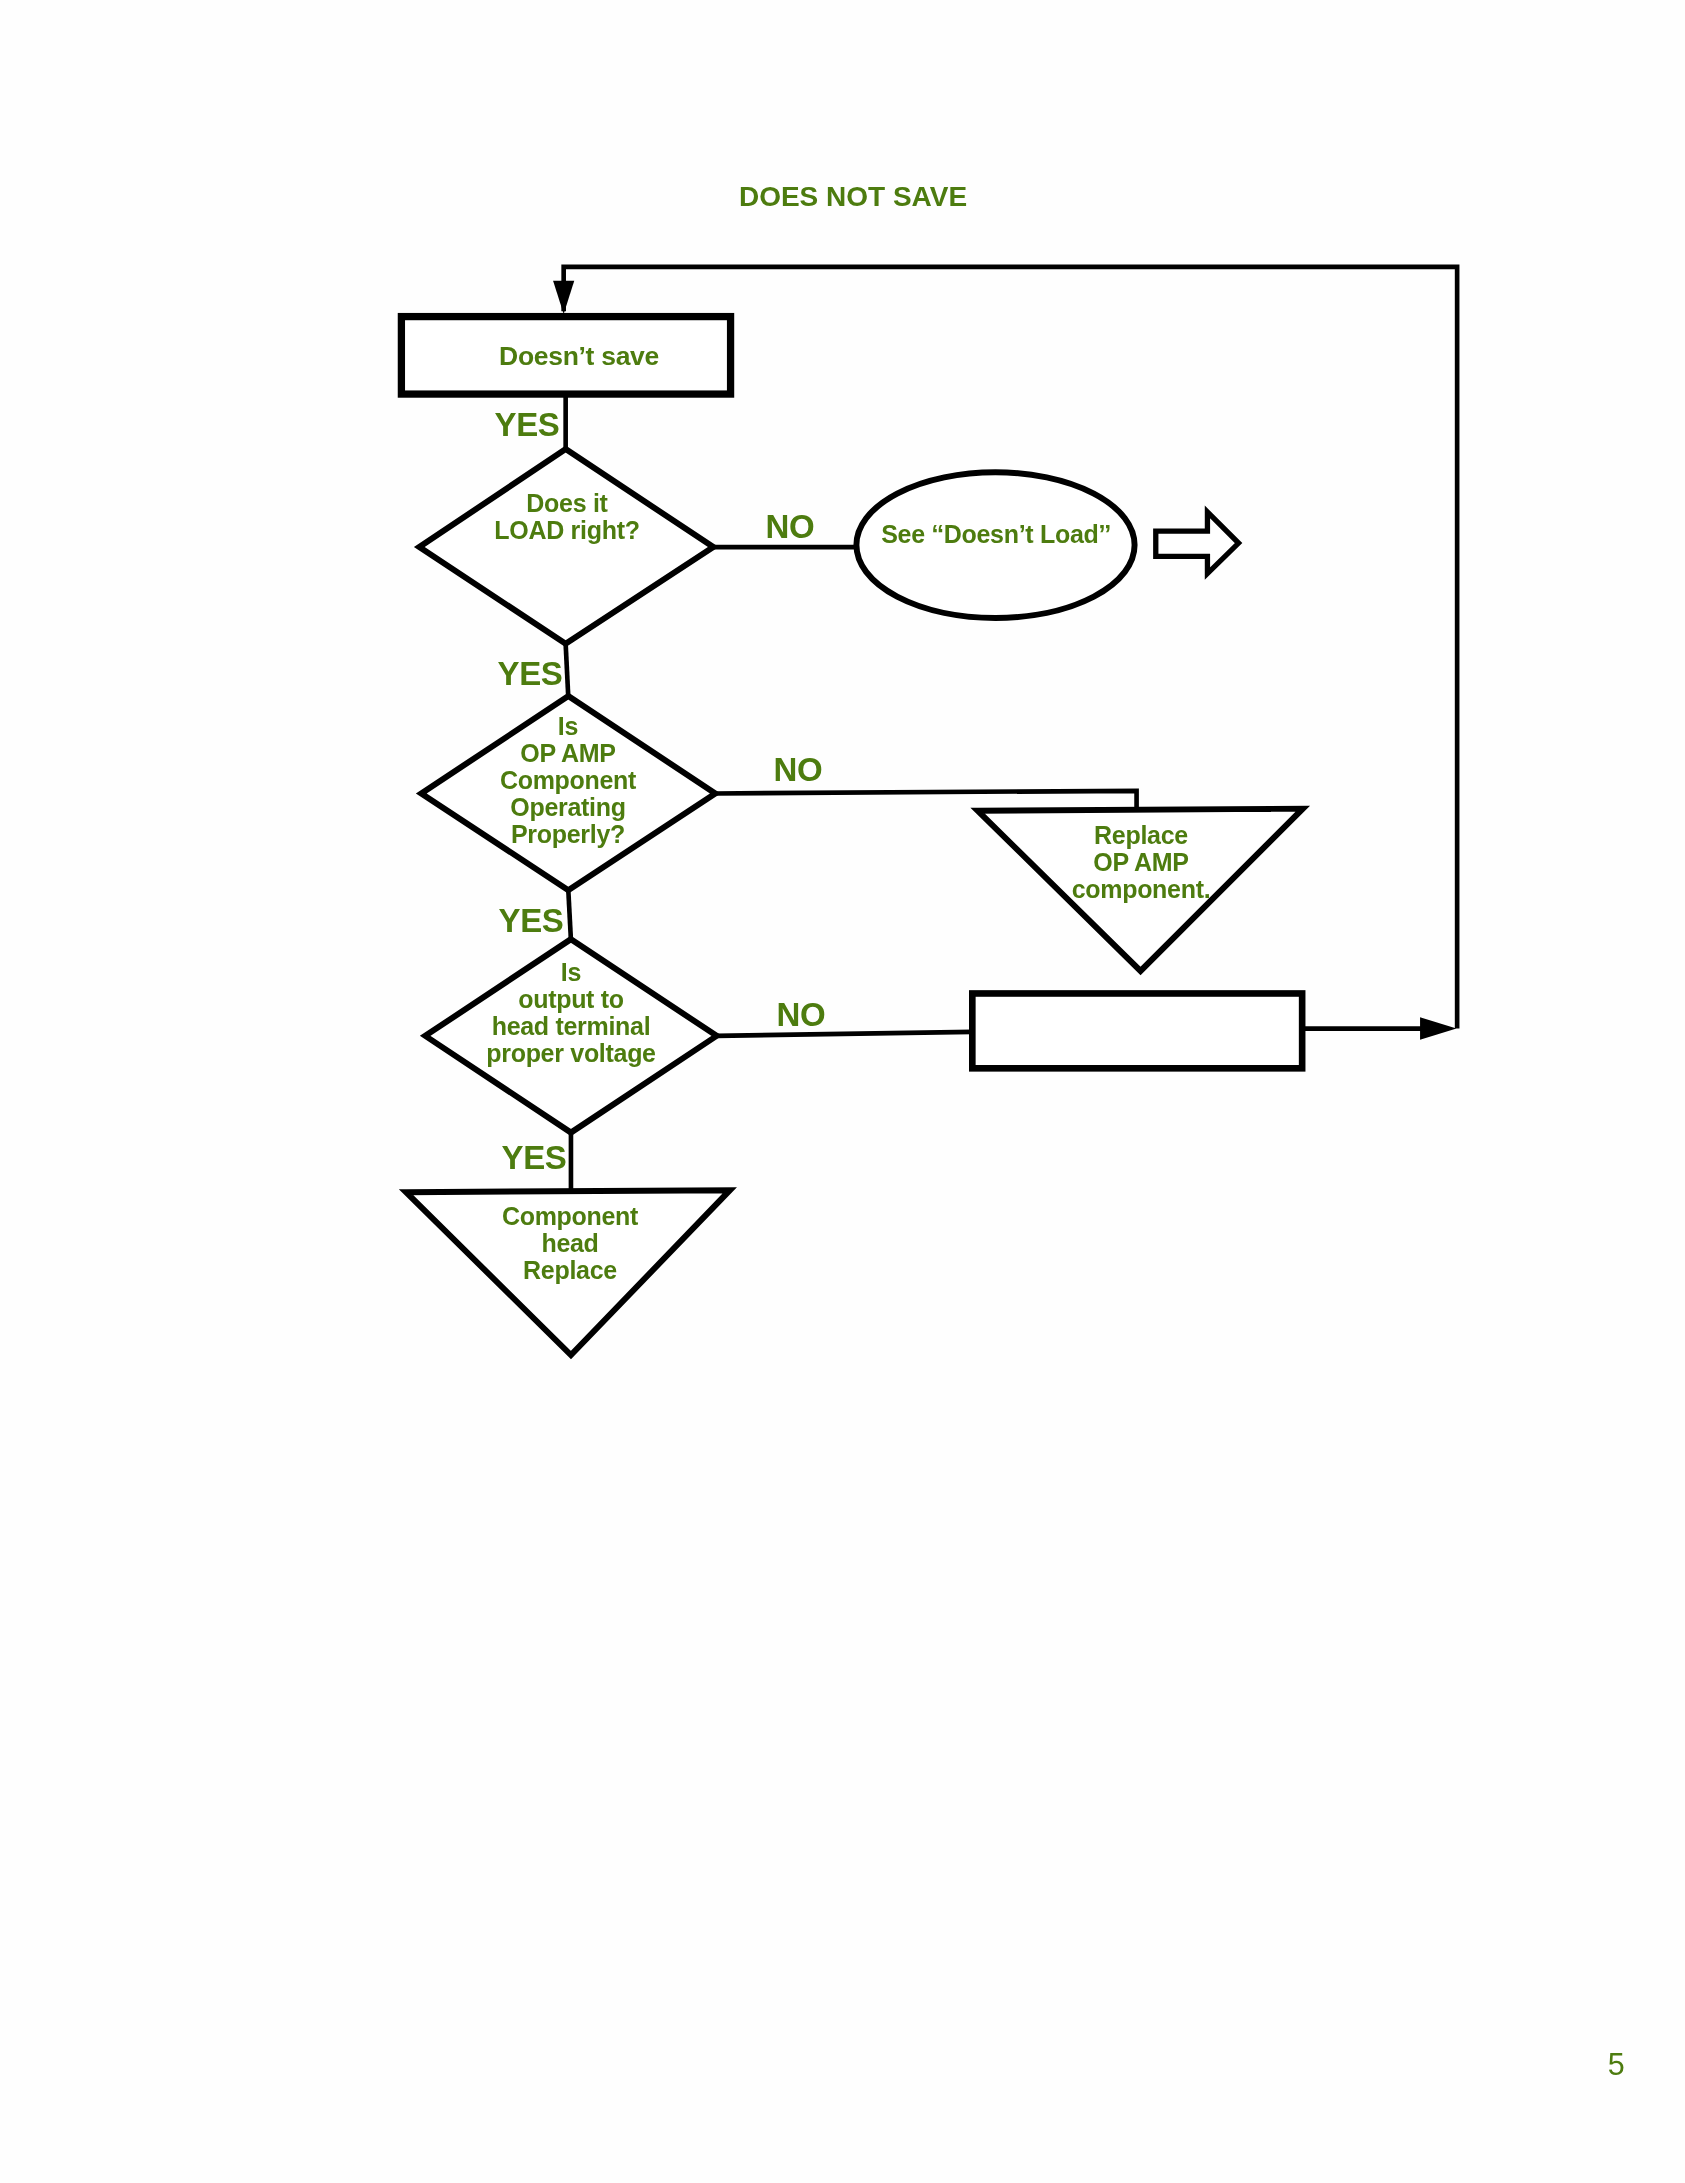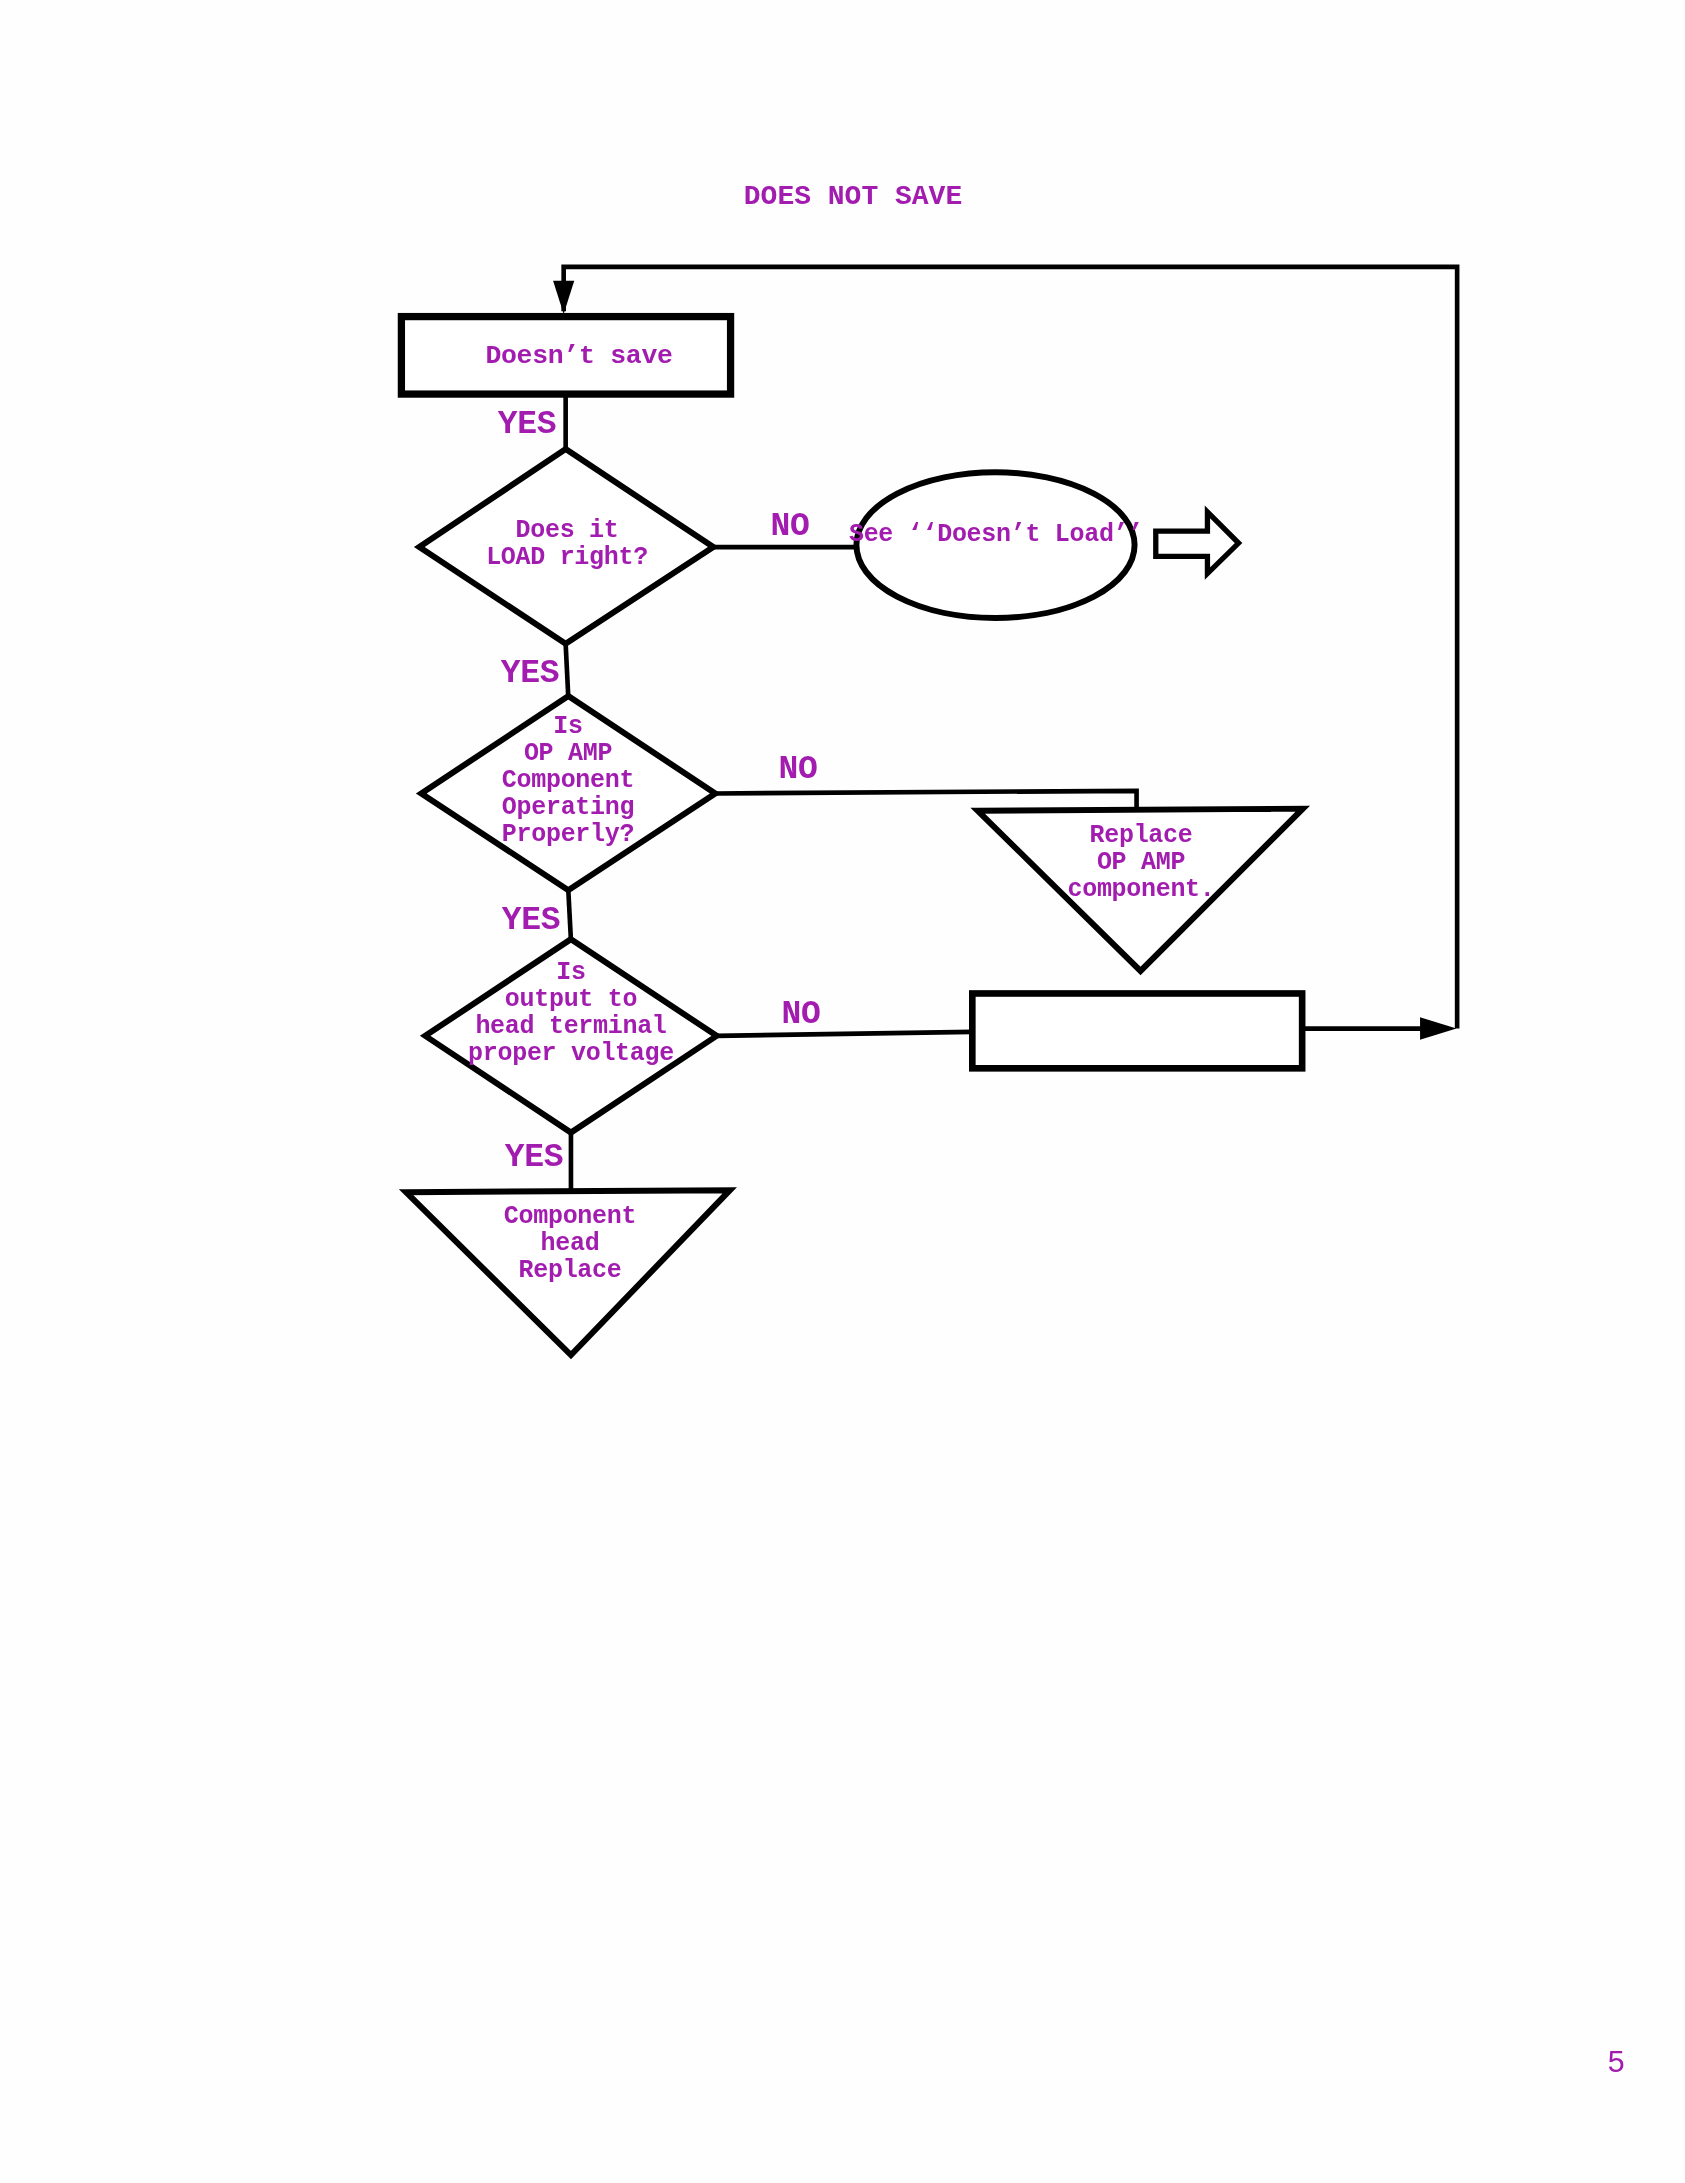--- a/index.html
+++ b/index.html
@@ -19,27 +19,26 @@
   .flow-svg {
     position: absolute;
     left: 0;
     top: 0;
     width: 1685px;
     height: 2183px;
   }
   .lbl {
     position: absolute;
     font-weight: 700;
-    color: #a21caf;
+    color: #4d7c0f;
     white-space: pre-line;
     text-align: center;
     transform: translate(-50%, -50%);
     letter-spacing: -0.3px;
     line-height: 1.08;
-    font-family: Liberation Mono, monospace;
   }
   .title {
     font-size: 28px;
     letter-spacing: 0px;
   }
   .node-text {
     font-size: 25px;
     line-height: 27px;
   }
   .start-text {
@@ -102,21 +101,21 @@
 
     <path d="M 862 1710 L 862 1800" fill="none" stroke="#000" stroke-width="7"></path>
 
     <polygon points="613,1800 1102,1797 862,2046" fill="#fff" stroke="#000" stroke-width="9" stroke-linejoin="miter"></polygon>
   </svg>
 
   <div class="lbl title" style="left:853px; top:197px;">DOES NOT SAVE</div>
 
   <div class="lbl start-text" style="left:563px; top:356px;">Doesn’t save</div>
 
-  <div class="lbl node-text" style="left:567px; top:544px;">Does it
+  <div class="lbl node-text" style="left:567px; top:517px;">Does it
 LOAD right?</div>
 
   <div class="lbl node-text" style="left:996px; top:534px;">See ‘‘Doesn’t Load’’</div>
 
   <div class="lbl node-text" style="left:568px; top:780px;">Is
 OP AMP
 Component
 Operating
 Properly?</div>
 

